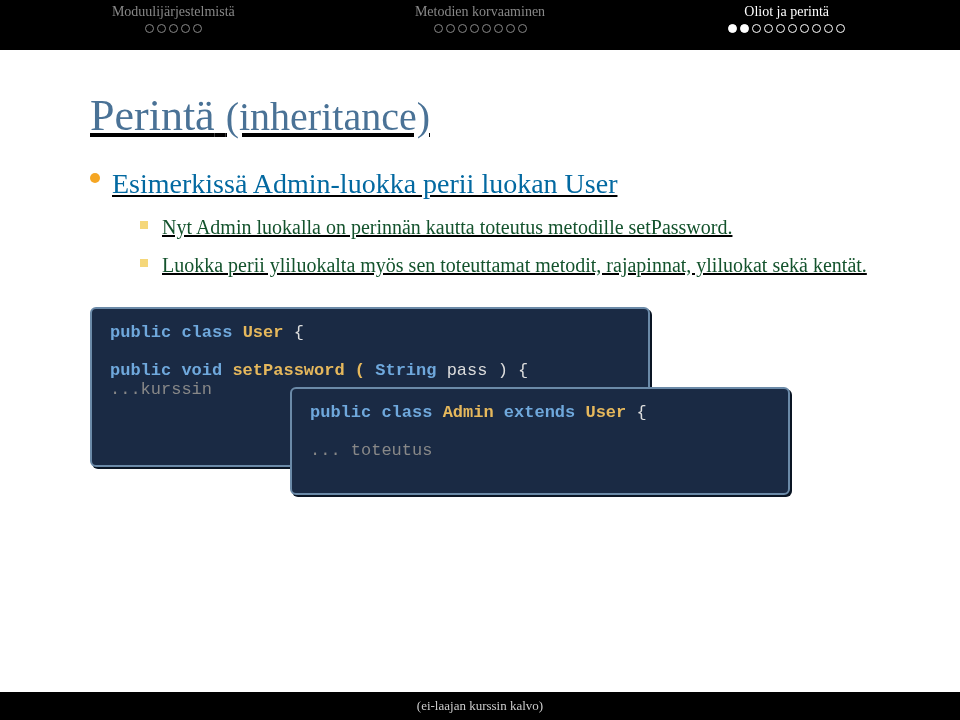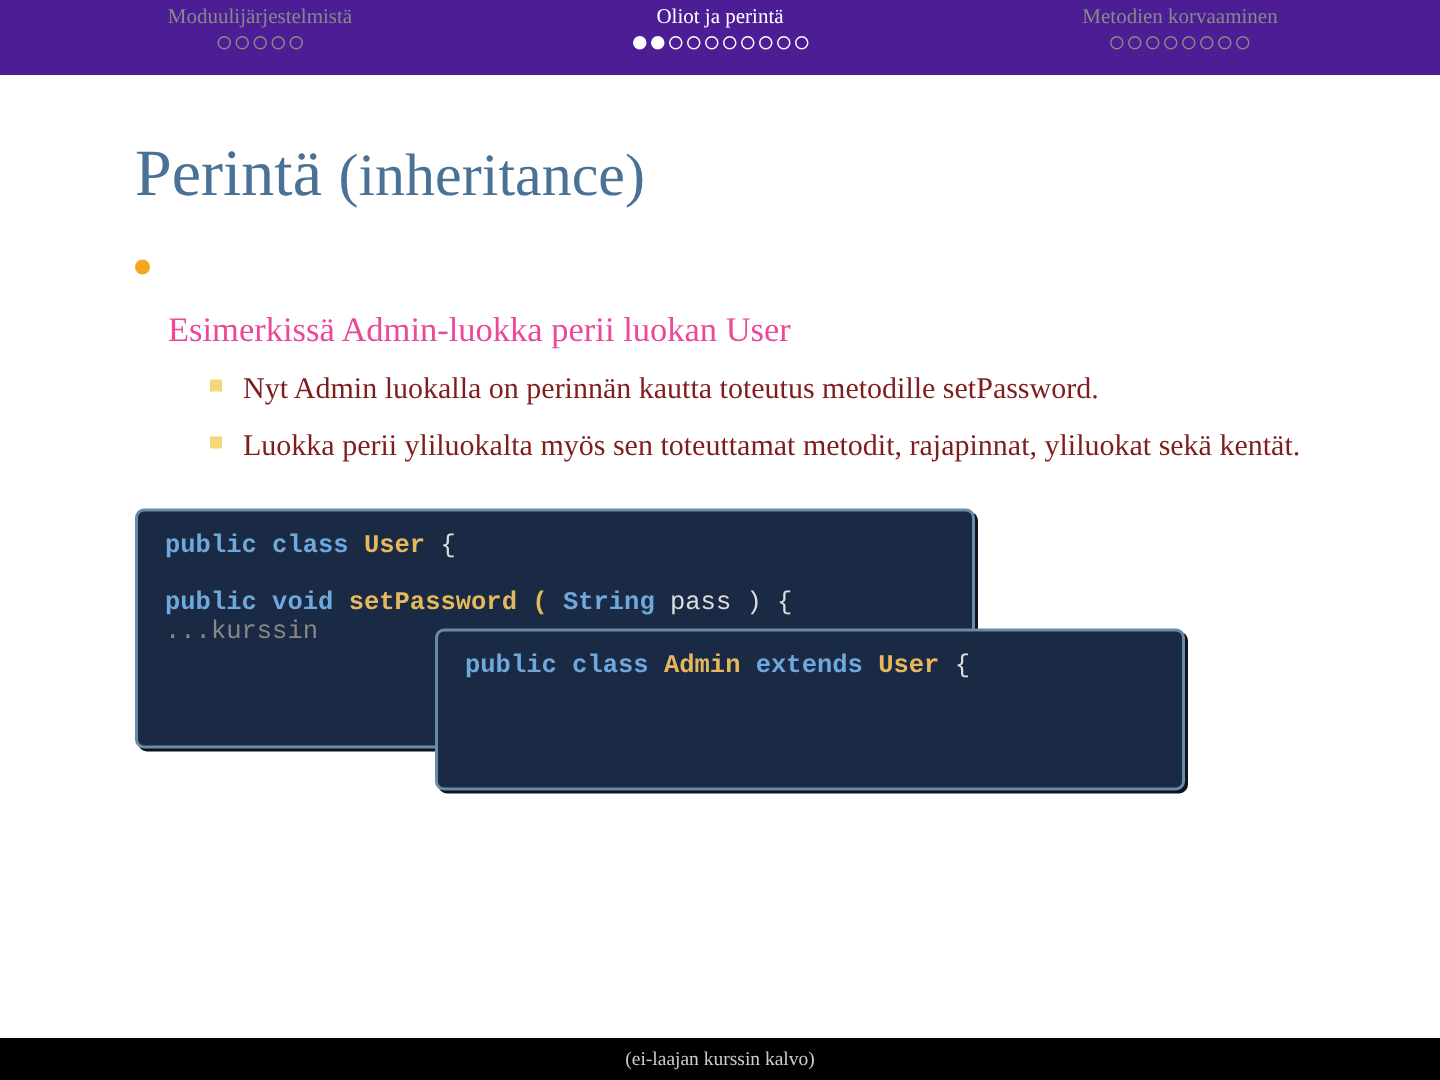--- a/index.html
+++ b/index.html
@@ -8,21 +8,21 @@
     height: 720px;
     background: #fff;
     font-family: Georgia, 'Times New Roman', serif;
     overflow: hidden;
     position: relative;
   }
 
   .navbar {
     width: 100%;
     height: 50px;
-    background: #4c1d95;
+    background: #000000;
     display: flex;
     padding: 4px 20px 0 20px;
   }
   .nav-section {
     flex: 1;
     display: flex;
     flex-direction: column;
     align-items: center;
     justify-content: flex-start;
   }
@@ -38,20 +38,21 @@
     width: 9px; height: 9px;
     border: 1px solid #888;
     border-radius: 50%;
     display: inline-block;
   }
   .dot.active-done { background: #fff; border-color: #fff; }
   .dot.active-outline { border-color: #fff; }
 
   .slide {
     padding: 40px 90px 0 90px;
+    text-decoration: underline;
   }
 
   .slide-title {
     font-size: 44px;
     font-weight: normal;
     color: #4a7296;
     margin-bottom: 24px;
     font-family: Georgia, serif;
   }
   .slide-title .thin {
@@ -66,45 +67,44 @@
   }
   .bullet-main {
     width: 10px; height: 10px;
     background: #f5a623;
     border-radius: 50%;
     margin-top: 8px;
     margin-right: 12px;
     flex-shrink: 0;
   }
   .bullet-text-main {
-    font-size: 23px;
-    color: #ec4899;
+    font-size: 28px;
+    color: #0369a1;
     line-height: 1.35;
-    margin-top: 39px;
   }
 
   .sub-bullets {
     margin-left: 50px;
     margin-top: 6px;
   }
   .sub-row {
     display: flex;
     align-items: flex-start;
     margin-bottom: 10px;
   }
   .bullet-sub {
     width: 8px; height: 8px;
     background: #f5d77a;
     margin-top: 8px;
     margin-right: 14px;
     flex-shrink: 0;
   }
   .bullet-text-sub {
     font-size: 20px;
-    color: #7f1d1d;
+    color: #14532d;
     line-height: 1.4;
   }
   .small-note { font-size: 16px; }
 
   .code-area {
     position: relative;
     margin-top: 28px;
     height: 220px;
     padding-left: 16px;
   }
@@ -154,45 +154,45 @@
     <div class="nav-title">Moduulijärjestelmistä</div>
     <div class="nav-dots">
       <span class="dot"></span>
         <span class="dot"></span>
         <span class="dot"></span>
         <span class="dot"></span>
         <span class="dot"></span>
     </div>
   </div>
   <div class="nav-section">
+    <div class="nav-title">Metodien korvaaminen</div>
+    <div class="nav-dots">
+      <span class="dot"></span>
+        <span class="dot"></span>
+        <span class="dot"></span>
+        <span class="dot"></span>
+      <span class="dot"></span>
+        <span class="dot"></span>
+        <span class="dot"></span>
+        <span class="dot"></span>
+    </div>
+  </div>
+  <div class="nav-section">
     <div class="nav-title active">Oliot ja perintä</div>
     <div class="nav-dots">
       <span class="dot active-done"></span>
         <span class="dot active-done"></span>
       <span class="dot active-outline"></span>
         <span class="dot active-outline"></span>
         <span class="dot active-outline"></span>
       <span class="dot active-outline"></span>
         <span class="dot active-outline"></span>
         <span class="dot active-outline"></span>
       <span class="dot active-outline"></span>
         <span class="dot active-outline"></span>
-    </div>
-  </div>
-  <div class="nav-section">
-    <div class="nav-title">Metodien korvaaminen</div>
-    <div class="nav-dots">
-      <span class="dot"></span>
-        <span class="dot"></span>
-        <span class="dot"></span>
-        <span class="dot"></span>
-      <span class="dot"></span>
-        <span class="dot"></span>
-        <span class="dot"></span>
-        <span class="dot"></span>
     </div>
   </div>
 </div>
 
 <div class="slide">
 
   <h1 class="slide-title">
     <span>Perintä</span>
     <span class="thin">(inheritance)</span>
   </h1>
@@ -227,20 +227,21 @@
       <div class="comment">    ...kurssin</div>
     </div>
 
     <div class="code-box box2">
       <div>
         <span class="kw">public class</span>
         <span> </span>
         <span class="cls">Admin</span><span class="kw"> extends </span><span class="cls">User</span><span> {</span>
       </div>
       <div>&nbsp;</div>
+      <div class="comment">    ... toteutus</div>
     </div>
   </div>
 
 </div>
 
 <div class="footer">
   <span>(ei-laajan kurssin kalvo)</span>
 </div>
 
 </body></html>

